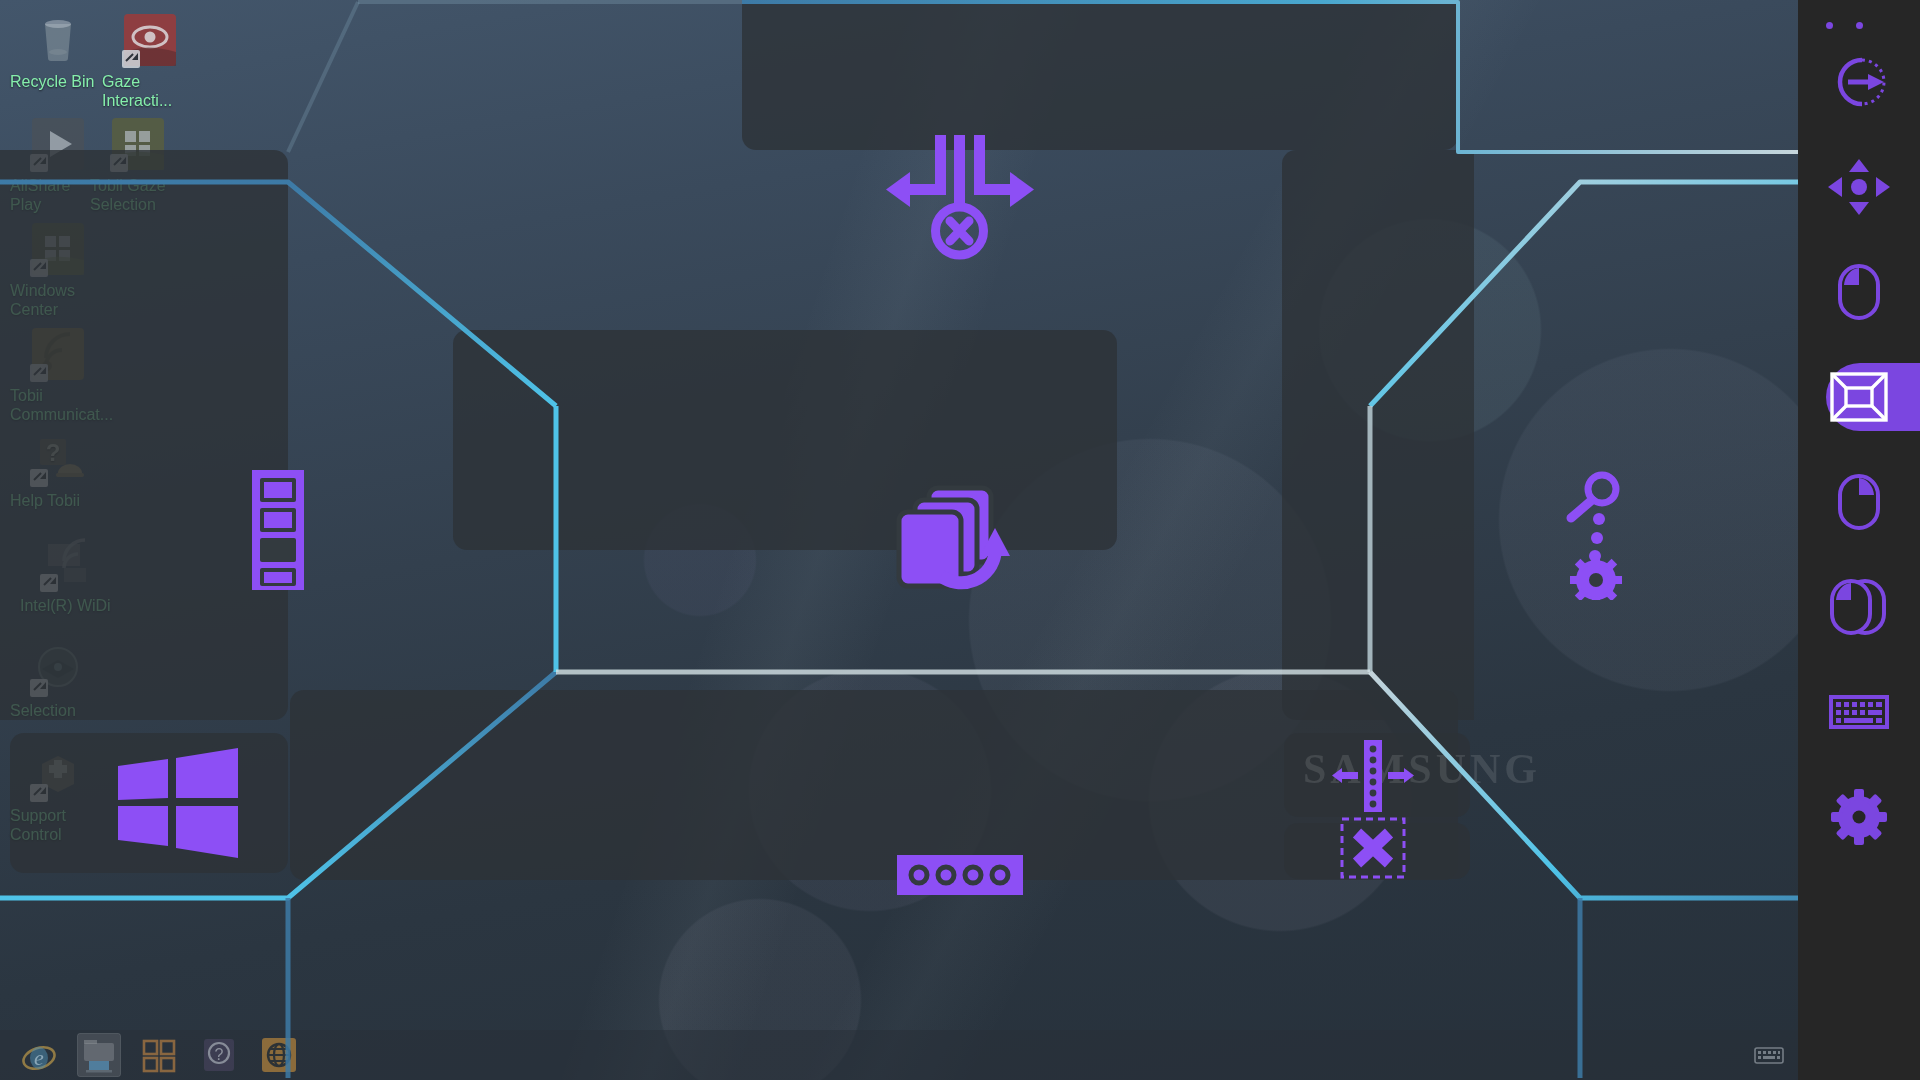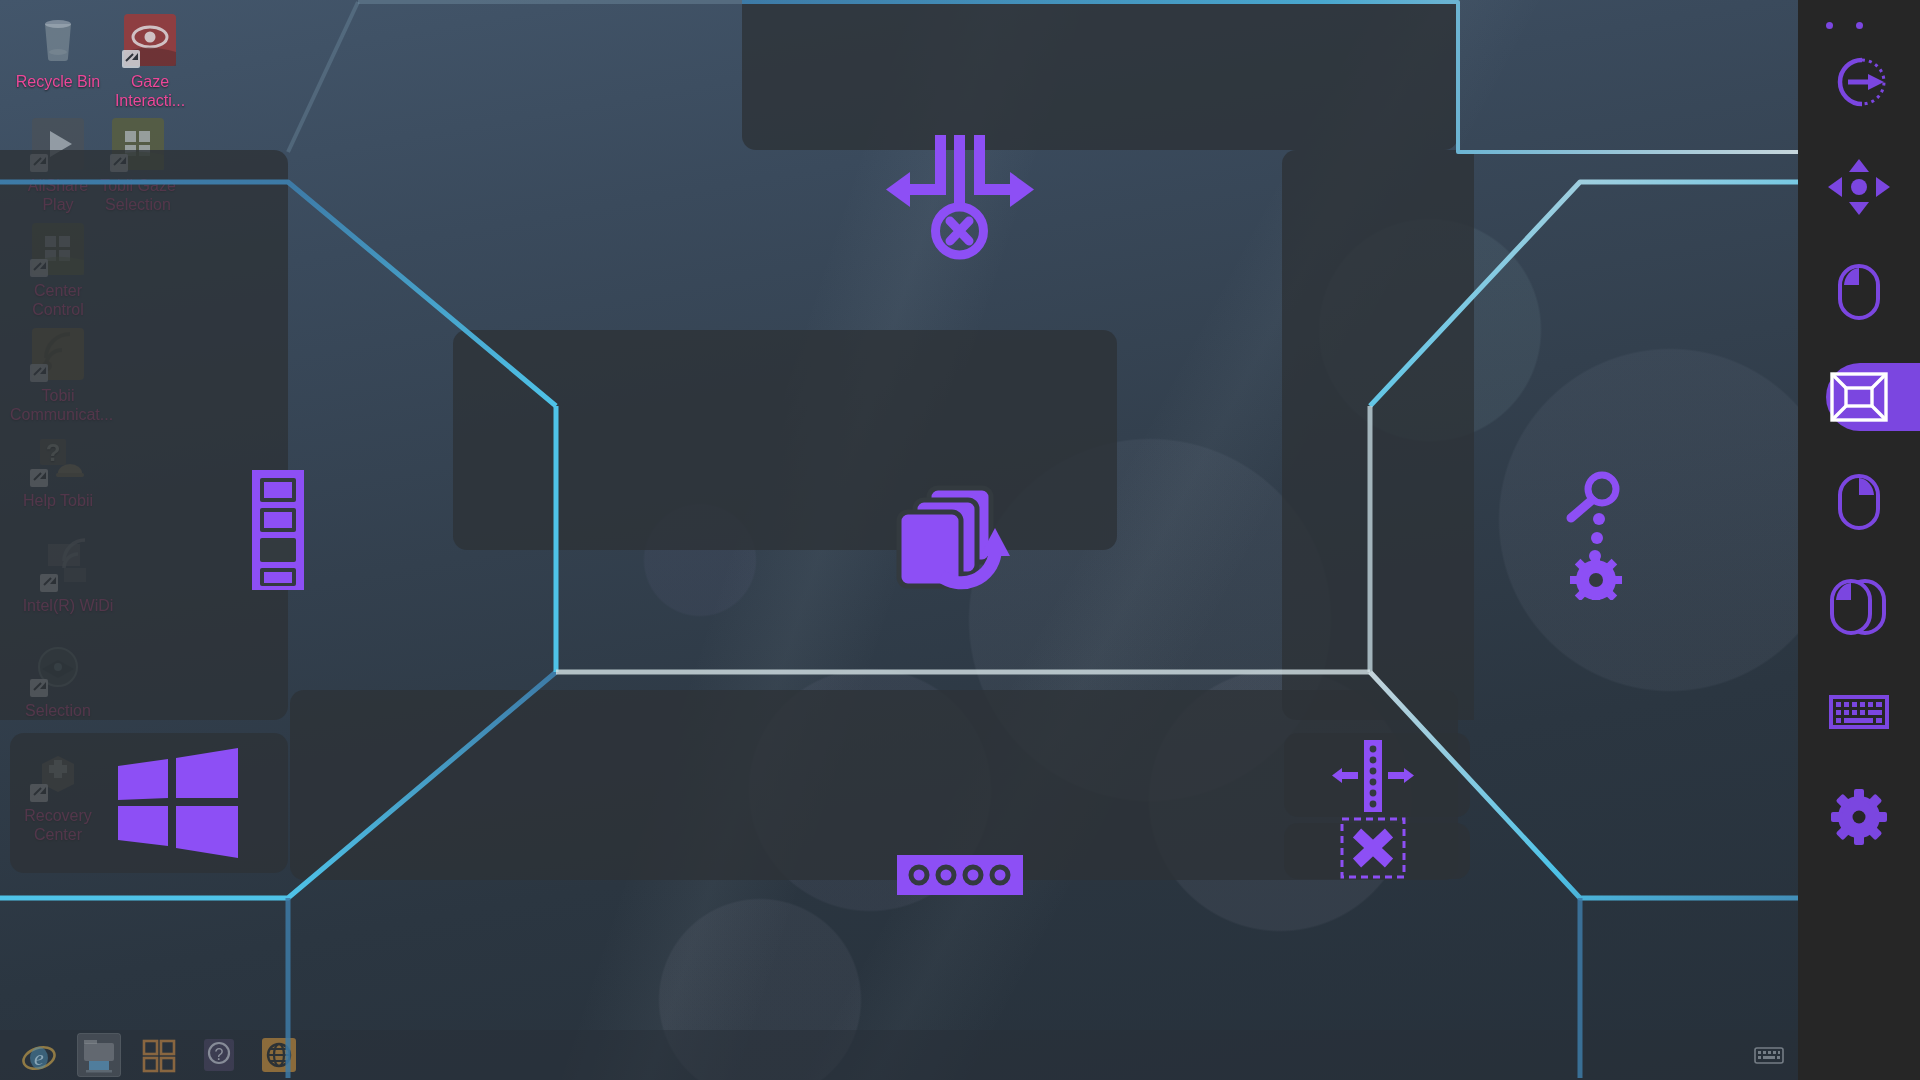--- a/index.html
+++ b/index.html
@@ -26,22 +26,22 @@
   #desktop::after{
     content:"";
     position:absolute; inset:0;
     background:
       linear-gradient(108deg, transparent 40%, rgba(200,220,230,0.055) 44%, transparent 48%),
       linear-gradient(118deg, transparent 55%, rgba(200,220,230,0.04) 58%, transparent 62%);
   }
 
   
   .dicon {
-    position: absolute; width: 96px; text-align: center;
-    color: #ec4899; font-size: 16px; line-height: 19px;
+    position: absolute; width: 96px; 
+    color: #86efac; font-size: 16px; line-height: 19px;
     text-shadow: 0 1px 2px rgba(0,0,0,.6);
   }
   .dicon .glyph {
     width: 52px; height: 52px; margin: 0 auto 6px auto; position: relative;
     border-radius: 4px;
   }
   .dicon .shortcut {
     position:absolute; left:-2px; bottom:-2px; width:18px; height:18px;
     background: rgba(235,238,242,.85); border-radius:2px;
   }
@@ -166,21 +166,21 @@
           <g fill="#cfd6da" opacity=".7">
             <rect x="13" y="13" width="11" height="11"></rect>
             <rect x="27" y="13" width="11" height="11"></rect>
             <rect x="13" y="27" width="11" height="11"></rect>
             <rect x="27" y="27" width="11" height="11"></rect>
           </g>
           <path d="M0 40 q18 -11 52 -3 v15 h-52 z" fill="#6f7a3a" opacity=".5"></path>
         </svg>
       <span class="shortcut"></span>
     </div>
-    <span>Center Control</span>
+    <span>Windows Center</span>
   </div>
 
   <div class="dicon" style="left:10px;top:328px">
     <div class="glyph" style="background:#7d6a3a;opacity:.8">
       <svg width="52" height="52" viewBox="0 0 52 52">
           <g fill="none" stroke="#5a4f2c" stroke-width="4" opacity=".8">
             <path d="M14 38 a16 16 0 0 1 16 -16"></path>
             <path d="M14 30 a24 24 0 0 1 24 -24"></path>
           </g>
           <circle cx="15" cy="38" r="5" fill="#5a4f2c" opacity=".8"></circle>
@@ -231,21 +231,21 @@
   </div>
 
   <div class="dicon" style="left:10px;top:748px">
     <div class="glyph">
       <svg width="52" height="52" viewBox="0 0 52 52">
           <path d="M10 16 l16 -8 l16 8 v20 l-16 8 l-16 -8 z" fill="#6d6a5a" opacity=".8"></path>
           <path d="M22 12 h8 v5 h5 v8 h-5 v5 h-8 v-5 h-5 v-8 h5 z" fill="#cfd4c8" opacity=".55"></path>
         </svg>
       <span class="shortcut"></span>
     </div>
-    <span>Recovery Center</span>
+    <span>Support Control</span>
   </div>
 </div>
 
 <div id="taskbar">
   <div class="tb-item">
     <svg width="42" height="42" viewBox="0 0 42 42">
         <ellipse cx="21" cy="24" rx="16" ry="10" fill="none" stroke="#c8a14a" stroke-width="2.6" opacity=".65" transform="rotate(-18 21 24)"></ellipse>
         <path d="M12 24 a9 11 0 1 0 18 0 a9 11 0 1 0 -18 0" fill="#4e8fb5" opacity=".5"></path>
         <text x="21" y="31" font-size="22" text-anchor="middle" fill="#9fb9c8" font-family="Liberation Serif, serif" font-style="italic" opacity=".8">e</text>
       </svg>
@@ -337,20 +337,21 @@
   <div class="panel" style="left:453px;top:330px;width:664px;height:220px"></div>
 
   <div class="panel" style="left:290px;top:690px;width:1168px;height:190px"></div>
 
   <div class="panel" style="left:10px;top:733px;width:278px;height:140px"></div>
 
   <div class="panel" style="left:1284px;top:733px;width:186px;height:84px"></div>
 
   <div class="panel" style="left:1284px;top:823px;width:186px;height:56px"></div>
 
+  <div class="samsung-wm" style="left:1303px;top:745px">SAMSUNG</div>
 
   <svg id="hexframe" viewBox="0 0 1920 1080">
     <defs>
       <linearGradient id="gradA" x1="0" y1="0" x2="1" y2="0">
         <stop offset="0" stop-color="#3d7aa6"></stop>
         <stop offset="0.55" stop-color="#49a7cf"></stop>
         <stop offset="1" stop-color="#c6d6dc"></stop>
       </linearGradient>
       <linearGradient id="gradB" x1="0" y1="0" x2="0" y2="1">
         <stop offset="0" stop-color="#3d7aa6"></stop>

